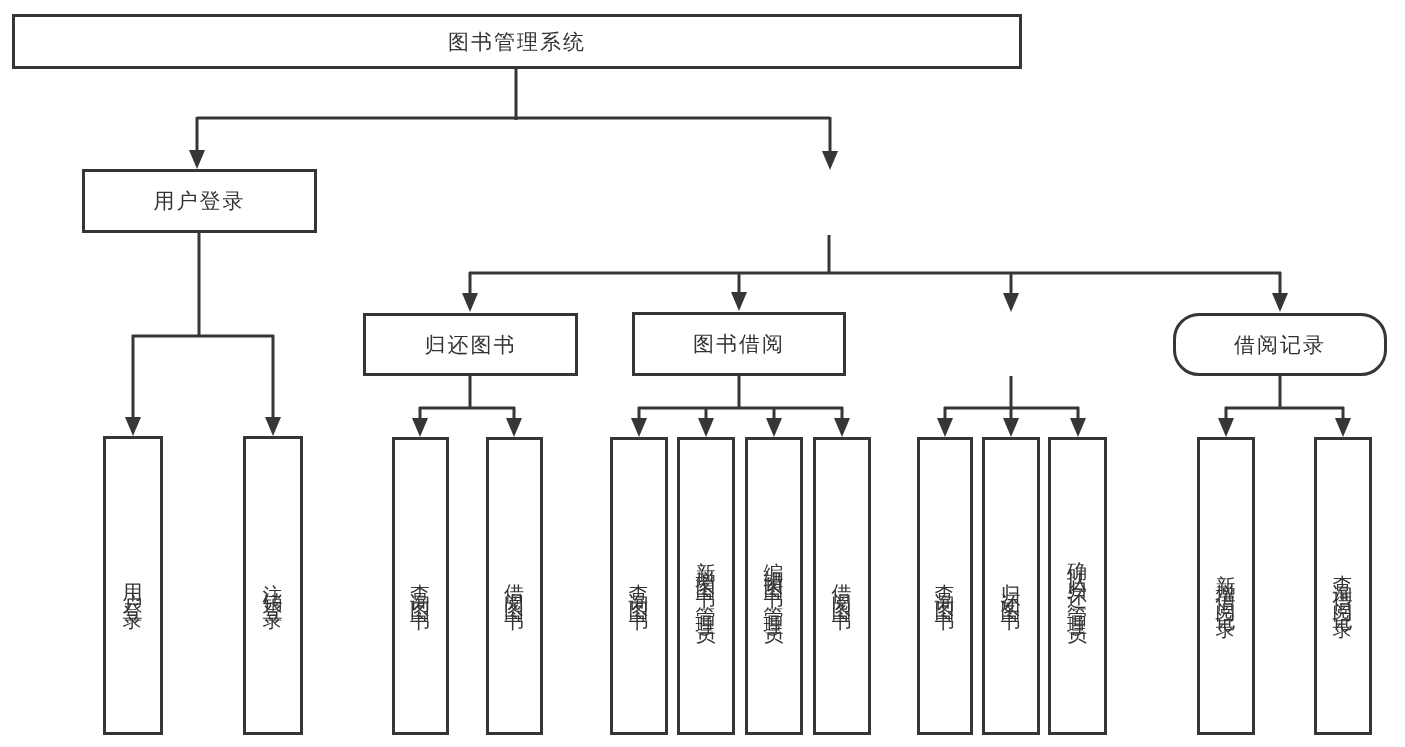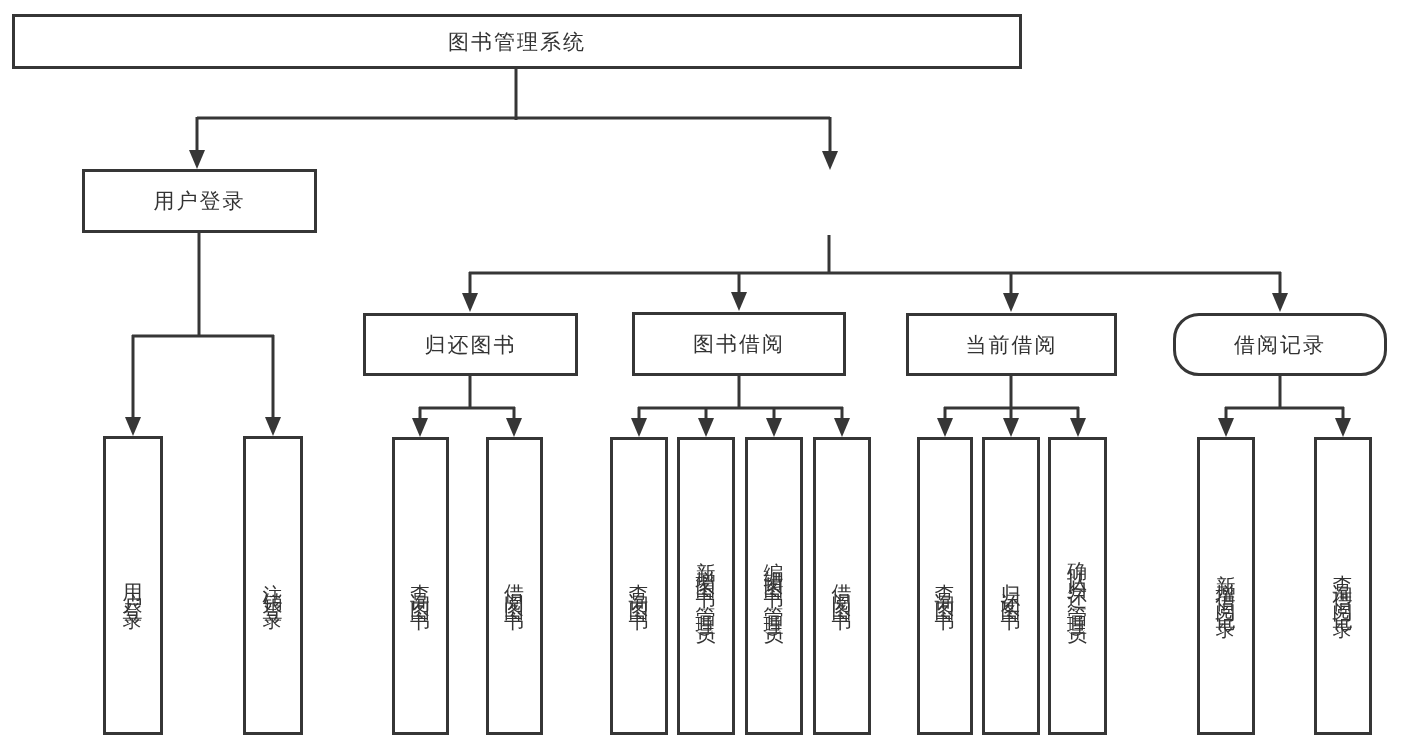--- a/index.html
+++ b/index.html
@@ -174,23 +174,20 @@
   <div class="box n-l1a">
     <span class="hlabel">用户登录</span>
   </div>
 
   <div class="box n-l2a">
     <span class="hlabel">归还图书</span>
   </div>
   <div class="box n-l2b">
     <span class="hlabel">图书借阅</span>
   </div>
-  <div class="box n-l2c">
-    <span class="hlabel">当前借阅</span>
-  </div>
   <div class="box n-l2d">
     <span class="hlabel">借阅记录</span>
   </div>
 
   <div class="box leaf n-a1">
     <span class="vlabel">用户登录</span>
   </div>
   <div class="box leaf n-a2">
     <span class="vlabel">注销登录</span>
   </div>

